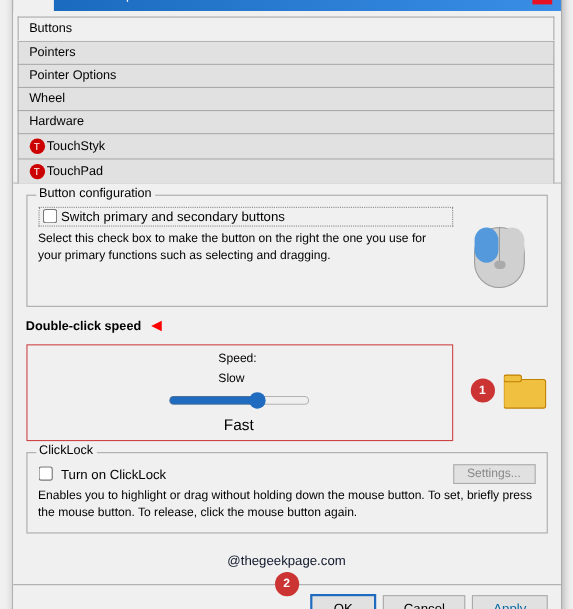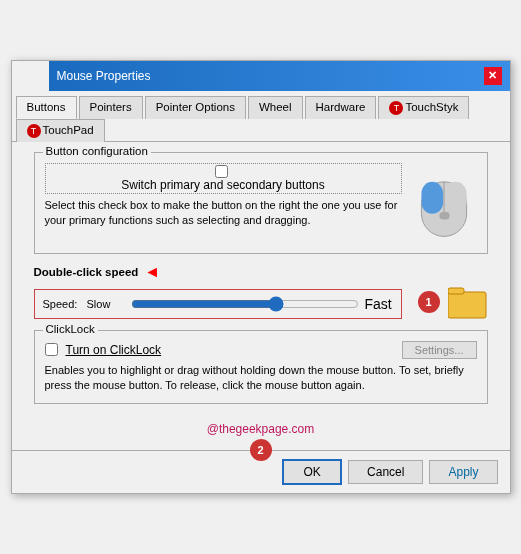--- a/index.html
+++ b/index.html
@@ -44,20 +44,21 @@
       align-items: center;
       justify-content: center;
       font-weight: bold;
     }
     .tabs {
       display: flex;
       background: #f0f0f0;
       border-bottom: 1px solid #aaa;
       padding: 4px 4px 0 4px;
       flex-wrap: wrap;
+      flex-direction: column;
     }
     .tab {
       padding: 4px 10px;
       border: 1px solid #aaa;
       border-bottom: none;
       background: #e1e1e1;
       cursor: pointer;
       margin-right: 2px;
       font-size: 11.5px;
       position: relative;
@@ -75,21 +76,21 @@
       background: #cc0000;
       border-radius: 50%;
       margin-right: 2px;
       vertical-align: middle;
       font-size: 9px;
       color: white;
       text-align: center;
       line-height: 14px;
     }
     .content {
-      padding: 10px 22px;
+      padding: 10px 12px;
       background: #f0f0f0;
     }
     .group-box {
       border: 1px solid #aaa;
       margin-bottom: 10px;
       padding: 6px 10px 10px 10px;
       position: relative;
     }
     .group-label {
       position: absolute;
@@ -109,21 +110,20 @@
     }
     .button-config-left {
       flex: 1;
     }
     .checkbox-row {
       display: flex;
       align-items: center;
       margin-bottom: 4px;
       border: 1px dotted #888;
       padding: 1px 3px;
-      flex-direction: column;
     }
     .checkbox-row input[type=checkbox] {
       margin-right: 4px;
     }
     .small-text {
       font-size: 11px;
       color: #000;
       line-height: 1.4;
     }
     .mouse-image {
@@ -147,20 +147,21 @@
     }
     .speed-section {
       border: 1px solid #c44;
       padding: 6px 8px;
       margin-top: 4px;
     }
     .slider-row {
       display: flex;
       align-items: center;
       gap: 6px;
+      flex-direction: column;
     }
     .slider-label {
       font-size: 11px;
       min-width: 38px;
     }
     .slider-label-fast {
       font-size: 14px;
       min-width: 28px;
     }
     .speed-slider {
@@ -185,33 +186,32 @@
     .clicklock-row {
       display: flex;
       align-items: center;
       justify-content: space-between;
       margin-bottom: 4px;
     }
     .clicklock-left {
       display: flex;
       align-items: flex-start;
       gap: 4px;
-      text-decoration: underline;
     }
     .settings-btn {
       padding: 2px 12px;
       background: #e1e1e1;
       border: 1px solid #aaa;
       cursor: pointer;
       font-size: 11px;
       color: #888;
     }
     .watermark {
       text-align: center;
-      color: #be185d;
+      color: #0f172a;
       font-size: 12px;
       padding: 8px 0 4px 0;
     }
     .footer {
       display: flex;
       justify-content: flex-end;
       align-items: center;
       padding: 8px 12px;
       gap: 6px;
       border-top: 1px solid #aaa;

